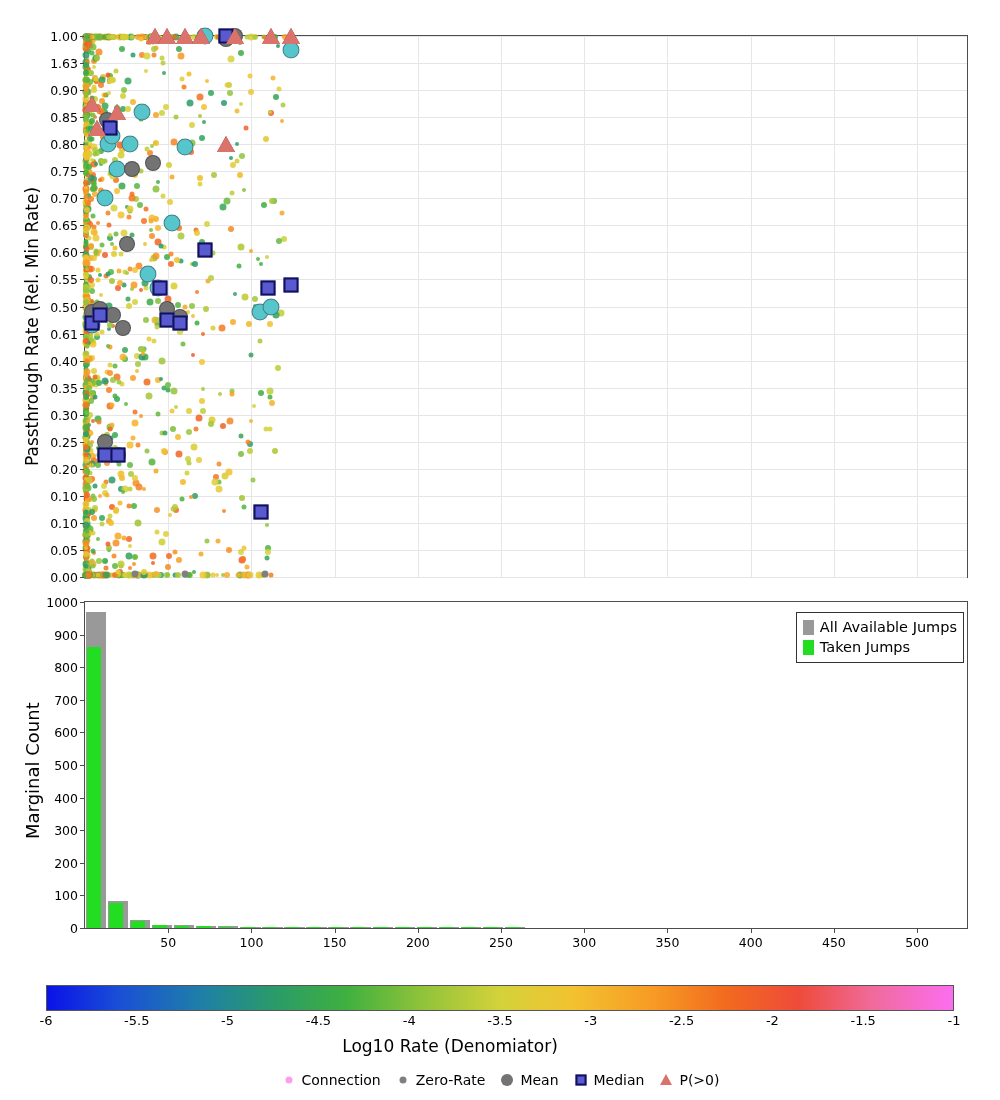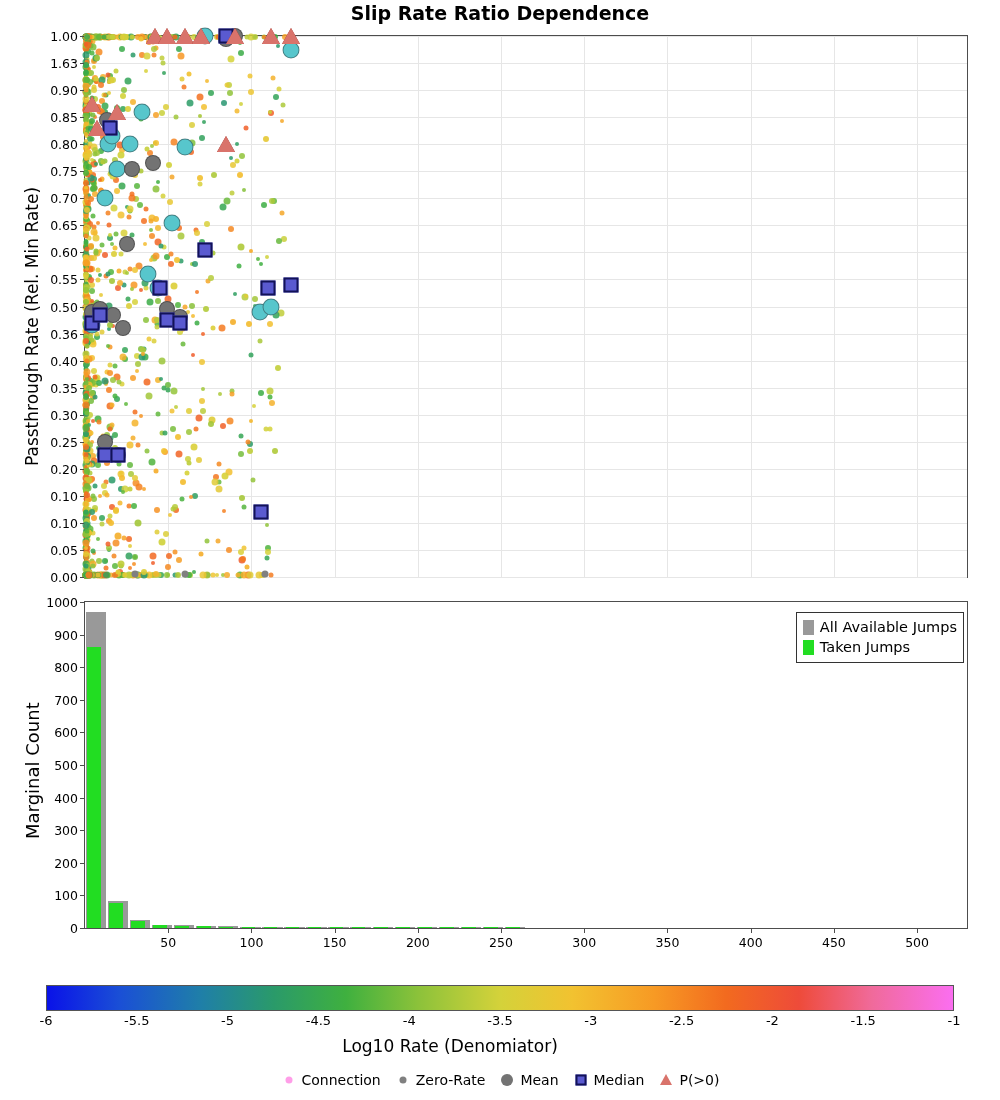--- a/index.html
+++ b/index.html
@@ -209,21 +209,20 @@
     left: 50%;
     top: 50%;
   }
   .sub { font-size: 10px; vertical-align: sub; }
 </style>
 </head>
 <body>
 
 <div id="root">
 
-  <div class="title">Slip Rate Ratio Dependence</div>
 
   <div class="panel" id="panel-top">
       <div class="grid-line grid-h" style="top: 541px;"></div>
       <div class="grid-line grid-h" style="top: 513.95px;"></div>
       <div class="grid-line grid-h" style="top: 486.9px;"></div>
       <div class="grid-line grid-h" style="top: 459.85px;"></div>
       <div class="grid-line grid-h" style="top: 432.8px;"></div>
       <div class="grid-line grid-h" style="top: 405.75px;"></div>
       <div class="grid-line grid-h" style="top: 378.7px;"></div>
       <div class="grid-line grid-h" style="top: 351.65px;"></div>
@@ -1996,21 +1995,21 @@
     <div class="tick-label ytick" style="left: 28px; top: 468.8px; width: 50px;">0.20</div>
     <div class="tick-mark" style="left: 80px; top: 441.75px; width: 4px; height: 1px;"></div>
     <div class="tick-label ytick" style="left: 28px; top: 441.75px; width: 50px;">0.25</div>
     <div class="tick-mark" style="left: 80px; top: 414.7px; width: 4px; height: 1px;"></div>
     <div class="tick-label ytick" style="left: 28px; top: 414.7px; width: 50px;">0.30</div>
     <div class="tick-mark" style="left: 80px; top: 387.65px; width: 4px; height: 1px;"></div>
     <div class="tick-label ytick" style="left: 28px; top: 387.65px; width: 50px;">0.35</div>
     <div class="tick-mark" style="left: 80px; top: 360.6px; width: 4px; height: 1px;"></div>
     <div class="tick-label ytick" style="left: 28px; top: 360.6px; width: 50px;">0.40</div>
     <div class="tick-mark" style="left: 80px; top: 333.55px; width: 4px; height: 1px;"></div>
-    <div class="tick-label ytick" style="left: 28px; top: 333.55px; width: 50px;">0.36</div>
+    <div class="tick-label ytick" style="left: 28px; top: 333.55px; width: 50px;">0.61</div>
     <div class="tick-mark" style="left: 80px; top: 306.5px; width: 4px; height: 1px;"></div>
     <div class="tick-label ytick" style="left: 28px; top: 306.5px; width: 50px;">0.50</div>
     <div class="tick-mark" style="left: 80px; top: 279.45px; width: 4px; height: 1px;"></div>
     <div class="tick-label ytick" style="left: 28px; top: 279.45px; width: 50px;">0.55</div>
     <div class="tick-mark" style="left: 80px; top: 252.4px; width: 4px; height: 1px;"></div>
     <div class="tick-label ytick" style="left: 28px; top: 252.4px; width: 50px;">0.60</div>
     <div class="tick-mark" style="left: 80px; top: 225.35px; width: 4px; height: 1px;"></div>
     <div class="tick-label ytick" style="left: 28px; top: 225.35px; width: 50px;">0.65</div>
     <div class="tick-mark" style="left: 80px; top: 198.3px; width: 4px; height: 1px;"></div>
     <div class="tick-label ytick" style="left: 28px; top: 198.3px; width: 50px;">0.70</div>

